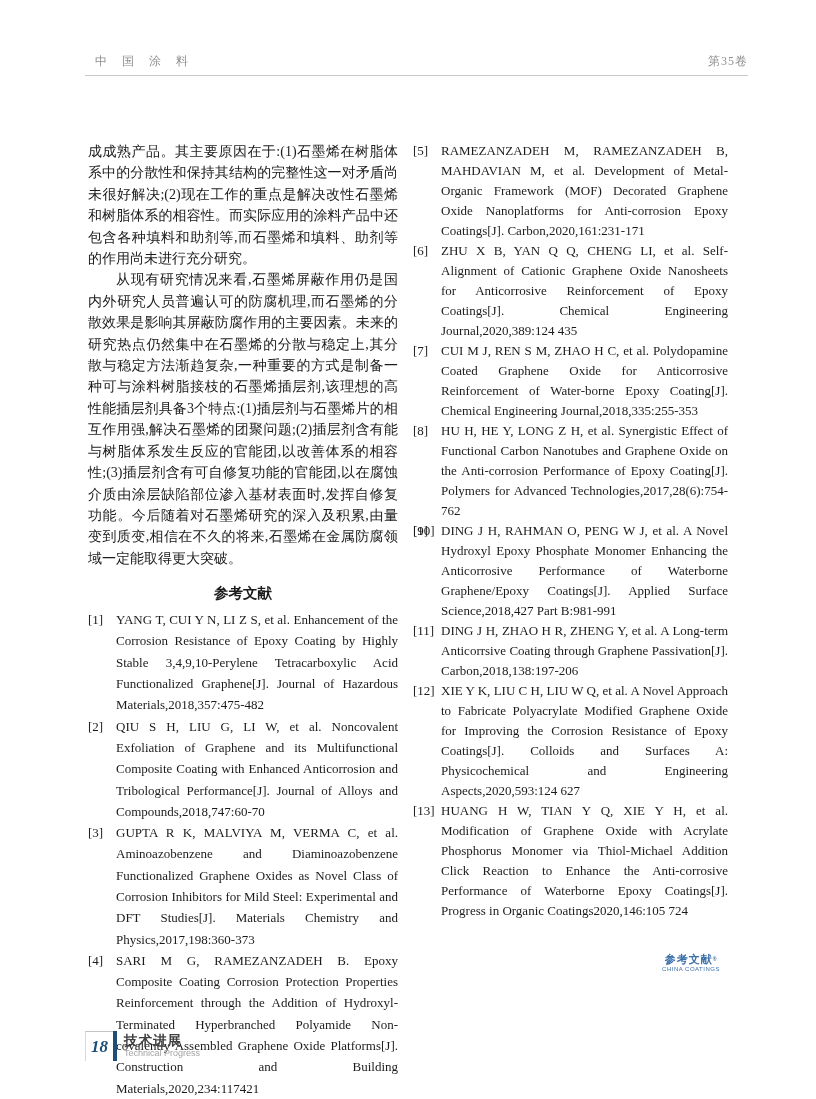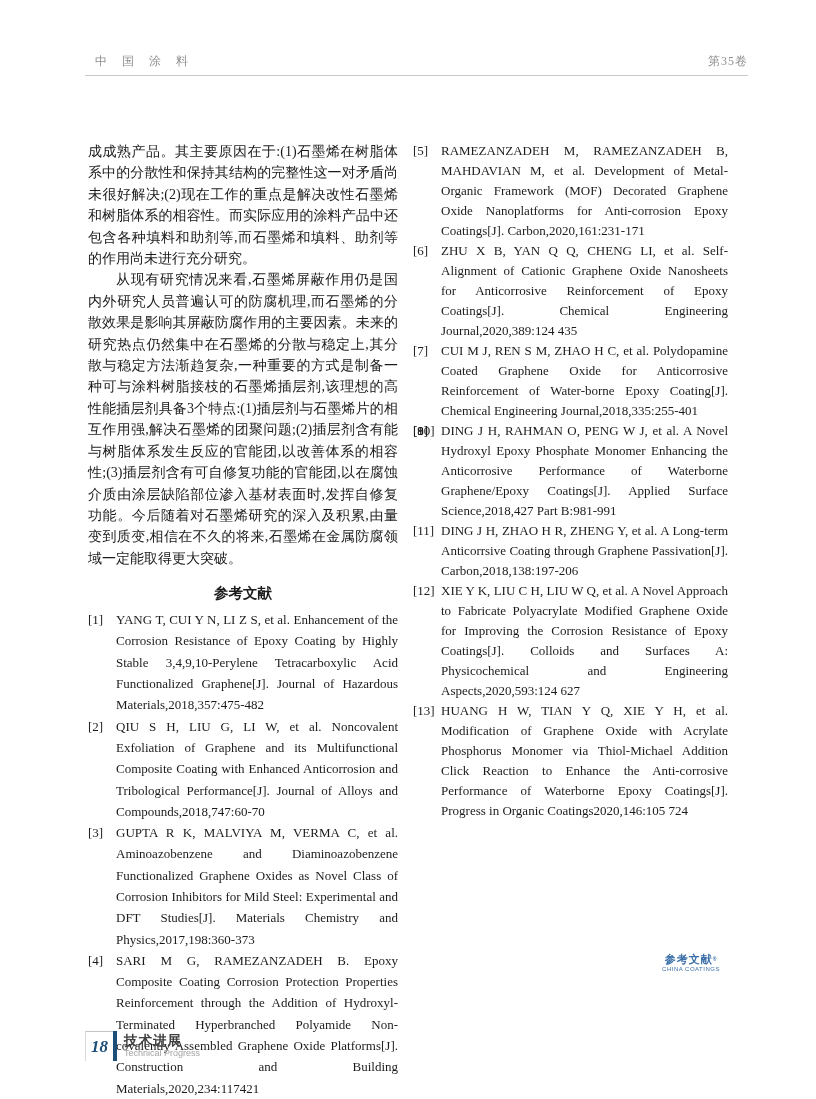--- a/index.html
+++ b/index.html
@@ -112,25 +112,26 @@
     <span class="ref-text">RAMEZANZADEH M, RAMEZANZADEH B, MAHDAVIAN M, et al. Development of Metal-Organic Framework (MOF) Decorated Graphene Oxide Nanoplatforms for Anti-corrosion Epoxy Coatings[J]. Carbon,2020,161:231-171</span>
   </li>
 
   <li class="ref-item">
     <span class="ref-id">[6]</span>
     <span class="ref-text">ZHU X B, YAN Q Q, CHENG LI, et al. Self-Alignment of Cationic Graphene Oxide Nanosheets for Anticorrosive Reinforcement of Epoxy Coatings[J]. Chemical Engineering Journal,2020,389:124 435</span>
   </li>
 
   <li class="ref-item">
     <span class="ref-id">[7]</span>
-    <span class="ref-text">CUI M J, REN S M, ZHAO H C, et al. Polydopamine Coated Graphene Oxide for Anticorrosive Reinforcement of Water-borne Epoxy Coating[J]. Chemical Engineering Journal,2018,335:255-401</span>
+    <span class="ref-text">CUI M J, REN S M, ZHAO H C, et al. Polydopamine Coated Graphene Oxide for Anticorrosive Reinforcement of Water-borne Epoxy Coating[J]. Chemical Engineering Journal,2018,335:255-353</span>
   </li>
 
   <li class="ref-item">
     <span class="ref-id">[8]</span>
+    <span class="ref-text">HU H, HE Y, LONG Z H, et al. Synergistic Effect of Functional Carbon Nanotubes and Graphene Oxide on the Anti-corrosion Performance of Epoxy Coating[J]. Polymers for Advanced Technologies,2017,28(6):754-762</span>
   </li>
 
   <li class="ref-item">
     <span class="ref-id">[9]</span>
   </li>
 
   <li class="ref-item">
     <span class="ref-id">[10]</span>
     <span class="ref-text">DING J H, RAHMAN O, PENG W J, et al. A Novel Hydroxyl Epoxy Phosphate Monomer Enhancing the Anticorrosive Performance of Waterborne Graphene/Epoxy Coatings[J]. Applied Surface Science,2018,427 Part B:981-991</span>
   </li>

